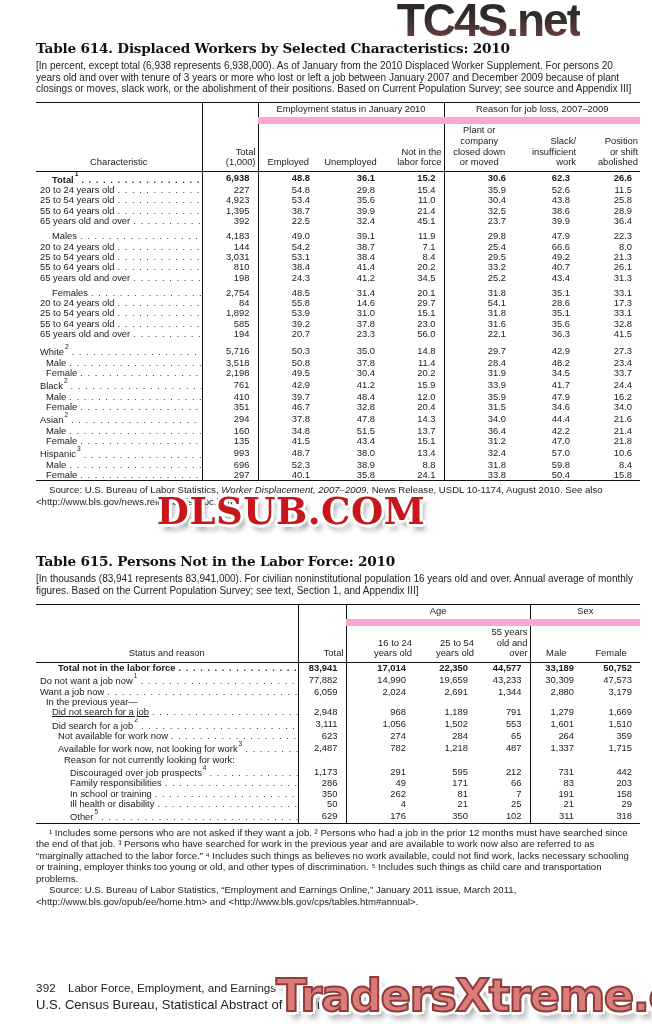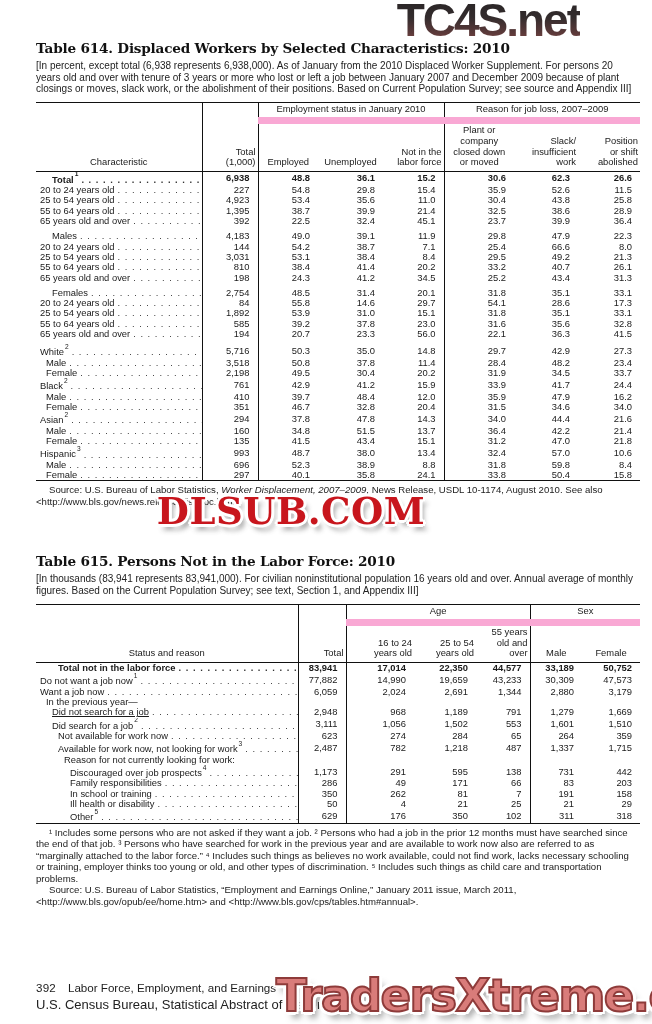--- a/index.html
+++ b/index.html
@@ -744,21 +744,21 @@
           <tr>
             <td class="stub">
               <div class="stubline">
                 <span class="lbl" style="padding-left: 34px;">Discouraged over job prospects<sup>4</sup></span>
                 <span class="leaders"></span>
               </div>
             </td>
             <td class="num dl">1,173</td>
             <td class="num dl">291</td>
             <td class="num">595</td>
-            <td class="num">138</td>
+            <td class="num">212</td>
             <td class="num dl">731</td>
             <td class="num">442</td>
           </tr>
           <tr>
             <td class="stub">
               <div class="stubline">
                 <span class="lbl" style="padding-left: 34px;">Family responsibilities</span>
                 <span class="leaders"></span>
               </div>
             </td>

